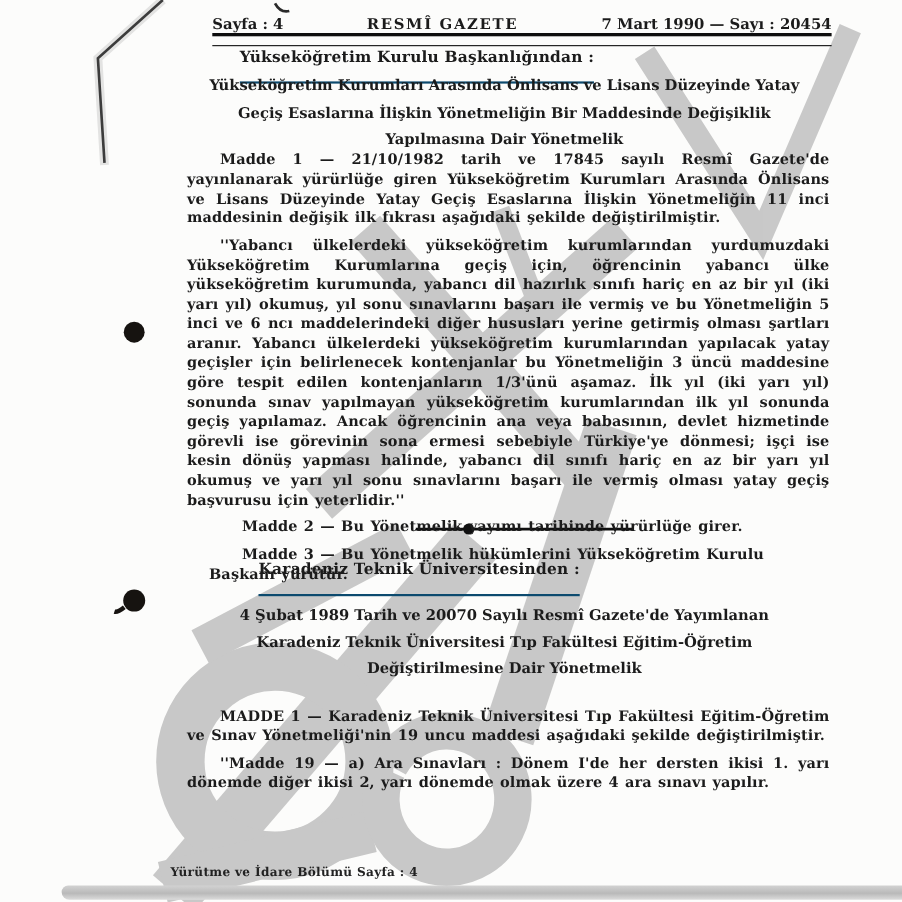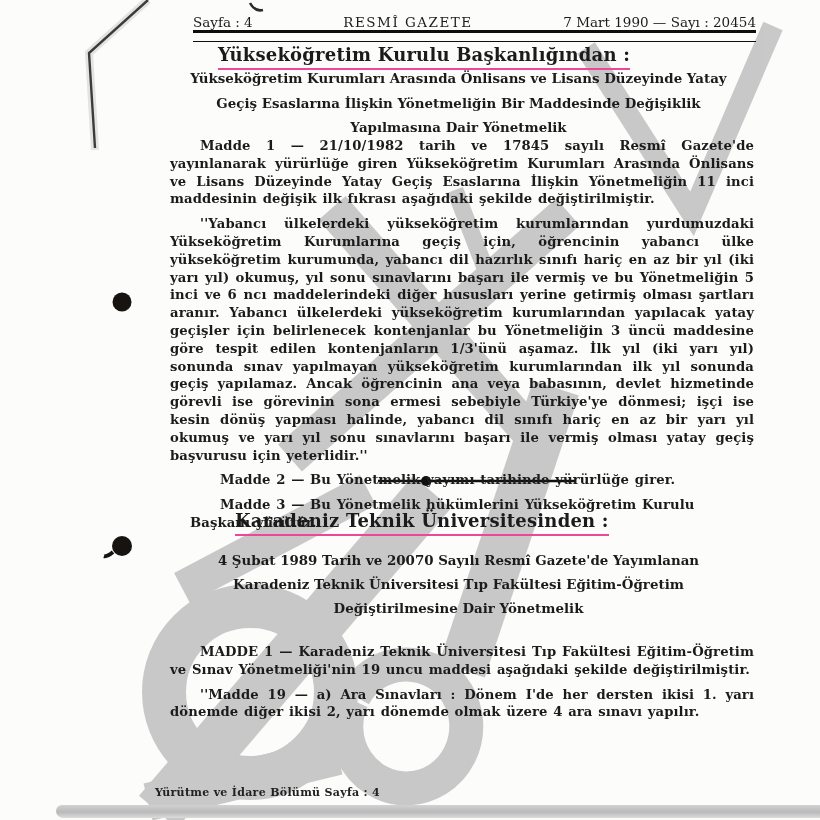--- a/index.html
+++ b/index.html
@@ -9,32 +9,32 @@
     font-family:"DejaVu Serif", serif; color:#1b1b1b;
   }
   .layer { position:absolute; inset:0; }
   .txt-layer { z-index:2; }
   .art-layer { z-index:1; }
 
   
   .header {
     position:absolute; left:193px; right:64px; top:14px;
     display:flex; justify-content:space-between; align-items:baseline;
-    font-size:13.5px; font-weight:400;
+    font-size:13.5px; font-weight:700;
   }
   .masthead { letter-spacing:1.5px; }
   .rule-double {
     position:absolute; left:193px; right:64px; top:30px; height:8px;
     border-top:3.5px solid #0e0e0e; border-bottom:1.8px solid #0e0e0e;
   }
 
   
   .authority {
-    position:absolute; left:218px; font-size:18px; font-weight:700;
-    border-bottom:2px solid #ec4899; padding-bottom:3px; letter-spacing:.2px;
+    position:absolute; left:218px; font-size:14px; font-weight:700;
+    border-bottom:2px solid #0c4a6e; padding-bottom:14px; letter-spacing:.2px;
   }
   .authority.s1 { top:44px; }
   .authority.s2 { top:510px;margin-left:17px; }
 
   
   .doc-title { position:absolute; left:175px; right:78px; text-align:center;
     font-weight:700; font-size:13.4px; }
   .doc-title.t1 { top:66px; line-height:24.5px; }
   .doc-title.t2 { top:548px; line-height:24px; }
 

